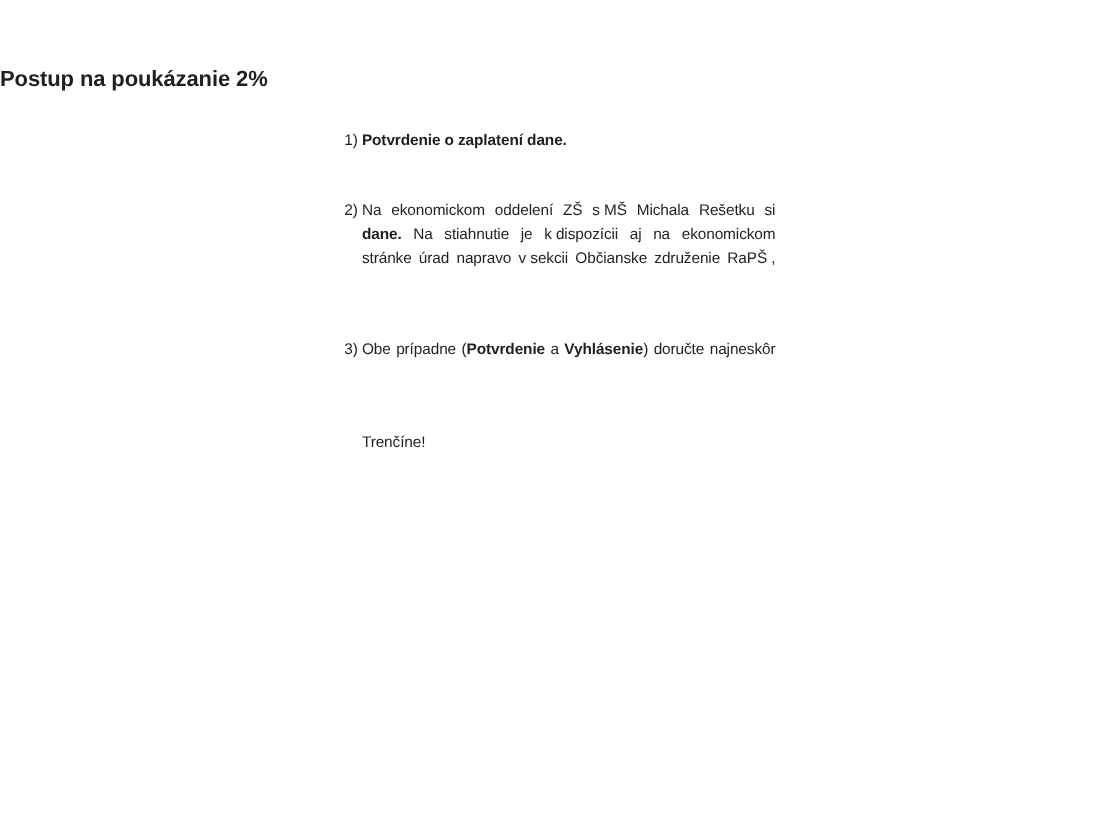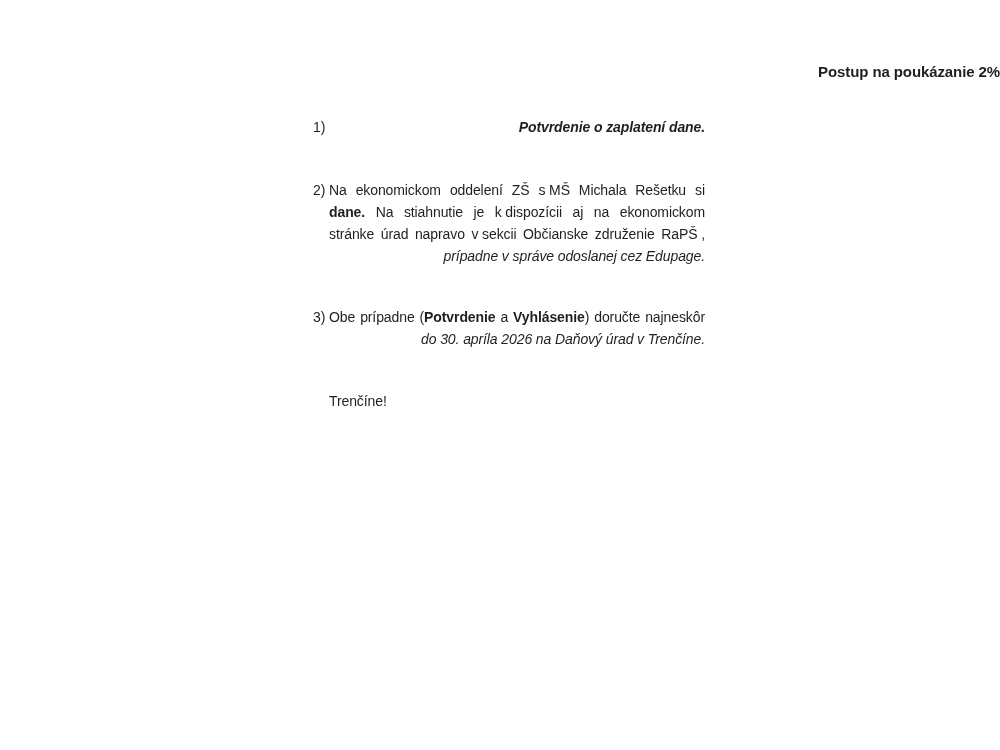--- a/index.html
+++ b/index.html
@@ -14,22 +14,22 @@
     background: #ffffff;
     overflow: hidden;
     font-family: "Liberation Sans", "DejaVu Sans", sans-serif;
     color: #1f1f1f;
   }
   .doc-title {
     position: absolute;
     top: 61px;
     left: 0;
     width: 1000px;
-    text-align: right;
-    font-size: 15px;
+    text-align: left;
+    font-size: 20px;
     font-weight: bold;
     line-height: 22px;
     letter-spacing: -0.1px;
   }
   .content {
     position: absolute;
     left: 313px;
     top: 0;
     width: 392px;
   }
@@ -58,22 +58,21 @@
     line-height: 22px;
     font-size: 14px;
     letter-spacing: -0.1px;
     white-space: nowrap;
   }
   .line.justify {
     display: flex;
     justify-content: space-between;
   }
   .line.left {
-    text-align: right;
-    font-style: italic;
+    text-align: left;
   }
   .tok { white-space: pre; }
   .b { font-weight: bold; }
   .closing {
     position: absolute;
     top: 390px;
     left: 329px;
     font-size: 14px;
     line-height: 22px;
     letter-spacing: -0.1px;
@@ -117,34 +116,32 @@
           </div>
           <div class="line justify">
             <span class="tok"><span>stránke</span></span>
             <span class="tok"><span>úrad</span></span>
             <span class="tok"><span>napravo</span></span>
             <span class="tok"><span>v&nbsp;sekcii</span></span>
             <span class="tok"><span>Občianske</span></span>
             <span class="tok"><span>združenie</span></span>
             <span class="tok"><span>RaPŠ ,</span></span>
           </div>
-          <div class="line left"><span class="tok"><span>prípadne v správe odoslanej cez Edupage.</span></span></div>
         </div>
       </div>
       <div class="para para-3">
         <span class="num">3)</span>
         <div class="plines">
           <div class="line justify">
             <span class="tok"><span>Obe</span></span>
             <span class="tok"><span>prípadne</span></span>
             <span class="tok"><span>(</span><span class="b">Potvrdenie</span></span>
             <span class="tok"><span>a</span></span>
             <span class="tok"><span class="b">Vyhlásenie</span><span>)</span></span>
             <span class="tok"><span>doručte</span></span>
             <span class="tok"><span>najneskôr</span></span>
           </div>
-          <div class="line left"><span class="tok"><span>do 30. apríla 2026 na Daňový úrad v Trenčíne.</span></span></div>
         </div>
       </div>
     </div>
 
   <div class="closing">Trenčíne!</div>
 </div>
 
 </body></html>

